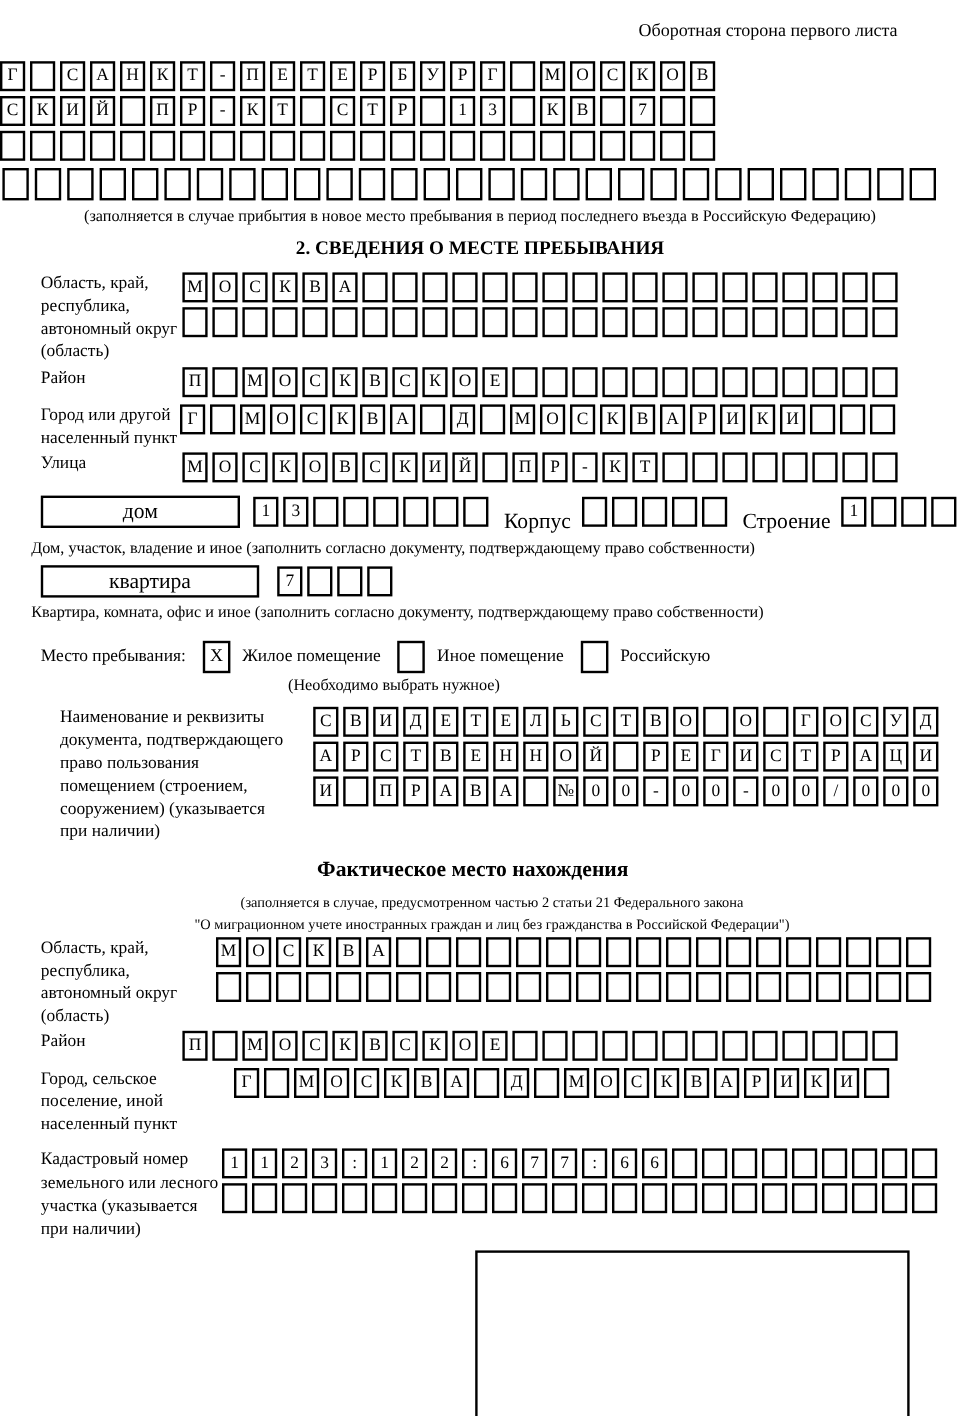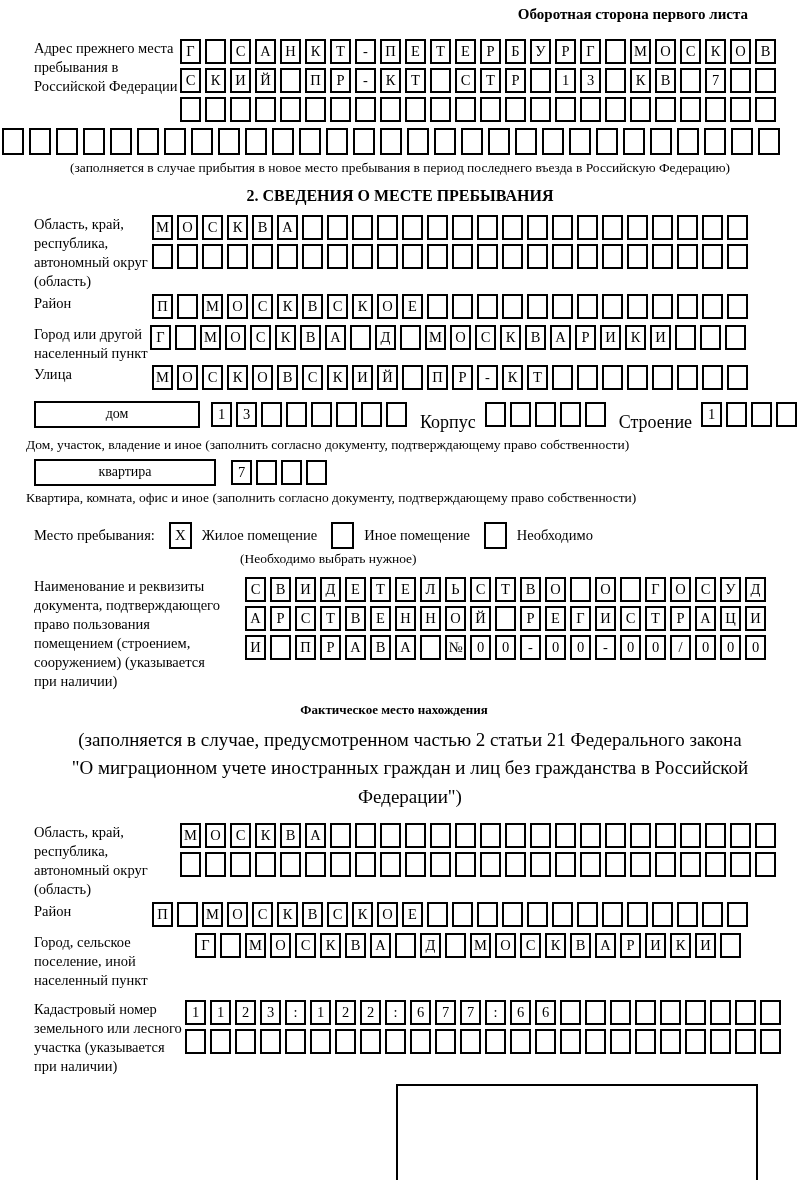--- a/index.html
+++ b/index.html
@@ -7,65 +7,64 @@
     position:relative;
     width:800px;height:1180px;
     background:#ffffff;
     color:#000;
     font-family:"Liberation Serif", serif;
     overflow:hidden;
     box-sizing:border-box;
   }
   .hdr-right{
     text-align:right;
-    padding:6px 52px 16px 0;
+    padding:18px 52px 16px 0;
     font-size:15px;
-    font-weight:bold;
   }
   .frow{display:flex;align-items:flex-start;margin-bottom:2px;}
   .flabel{
     box-sizing:border-box;
     padding-left:34px;
     font-size:14.5px;
     line-height:1.32;
     flex:0 0 auto;
   }
   .w180{width:180px;}
   .w152{width:152px;}
   .w170{width:150px;}
   .w195{width:195px;}
   .w185{width:185px;}
-  .w245{width:245px;padding-right:14px;}
+  .w245{width:245px;padding-right:14px;margin-left:16px;}
   .rows{flex:1 1 auto;}
   .boxrow{display:flex;gap:4px;margin-bottom:4px;}
   .cbox{
     box-sizing:border-box;
     width:21px;height:25px;
     border:2px solid #000;
     display:flex;align-items:center;justify-content:center;
     font-size:14.5px;
     background:#fff;
     flex:0 0 auto;
   }
   .fullrow{margin:0 0 5px 2px;gap:5px;}
   .fullrow .cbox{width:22px;height:27px;}
   .note{font-size:13.5px;}
   .center{text-align:center;}
   .note-main{margin:0 0 11px 0;}
   .h2{font-size:16px;font-weight:bold;text-align:center;margin:4px 0 10px 0;}
-  .h3{font-size:13px;font-weight:bold;text-align:center;margin:10px 12px 8px 0;}
-  .subnote{font-size:19px;text-align:center;line-height:1.5;margin-bottom:12px;padding-left:20px;}
+  .h3{font-size:18px;font-weight:bold;text-align:center;margin:10px 12px 8px 0;}
+  .subnote{font-size:12px;text-align:center;line-height:1.5;margin-bottom:2px;padding-left:20px;}
   
   .houserow{display:flex;align-items:center;margin:2px 0 4px 34px;gap:5px;}
   .widebox{
     box-sizing:border-box;
     border:2px solid #000;
     height:27px;
     display:flex;align-items:center;justify-content:center;
-    font-size:14px;
+    font-size:18px;
     background:#fff;
   }
   .dom{width:166px;margin-right:6px;}
   .kvartira{width:182px;margin-right:10px;}
   .inline-lbl{font-size:18px;margin:16px 4px 0 8px;}
   .cap{font-size:13.5px;margin:0 0 6px 26px;}
   
   .stayrow{display:flex;align-items:center;margin:16px 0 2px 34px;font-size:14.5px;}
   .ckbox{
     box-sizing:border-box;
@@ -88,21 +87,20 @@
   }
 </style>
 </head>
 <body>
 
 <div class="page">
 
   <div class="hdr-right">Оборотная сторона первого листа</div>
 
   <div class="frow">
-    <div class="flabel w180">Адрес прежнего места пребывания в Российской Федерации</div>
     <div class="rows">
       <div class="boxrow">
           <div class="cbox">Г</div>
           <div class="cbox"></div>
           <div class="cbox">С</div>
           <div class="cbox">А</div>
           <div class="cbox">Н</div>
           <div class="cbox">К</div>
           <div class="cbox">Т</div>
           <div class="cbox">-</div>
@@ -407,21 +405,21 @@
   </div>
   <div class="cap">Квартира, комната, офис и иное (заполнить согласно документу, подтверждающему право собственности)</div>
 
   <div class="stayrow">
     <span>Место пребывания:</span>
     <span class="ckbox">X</span>
     <span>Жилое помещение</span>
     <span class="ckbox"></span>
     <span>Иное помещение</span>
     <span class="ckbox"></span>
-    <span>Необходимо</span>
+    <span>Российскую</span>
   </div>
   <div class="staynote">(Необходимо выбрать нужное)</div>
 
   <div class="frow">
     <div class="flabel w245">Наименование и реквизиты документа, подтверждающего право пользования помещением (строением, сооружением) (указывается при наличии)</div>
     <div class="rows">
       <div class="boxrow">
           <div class="cbox">С</div>
           <div class="cbox">В</div>
           <div class="cbox">И</div>

